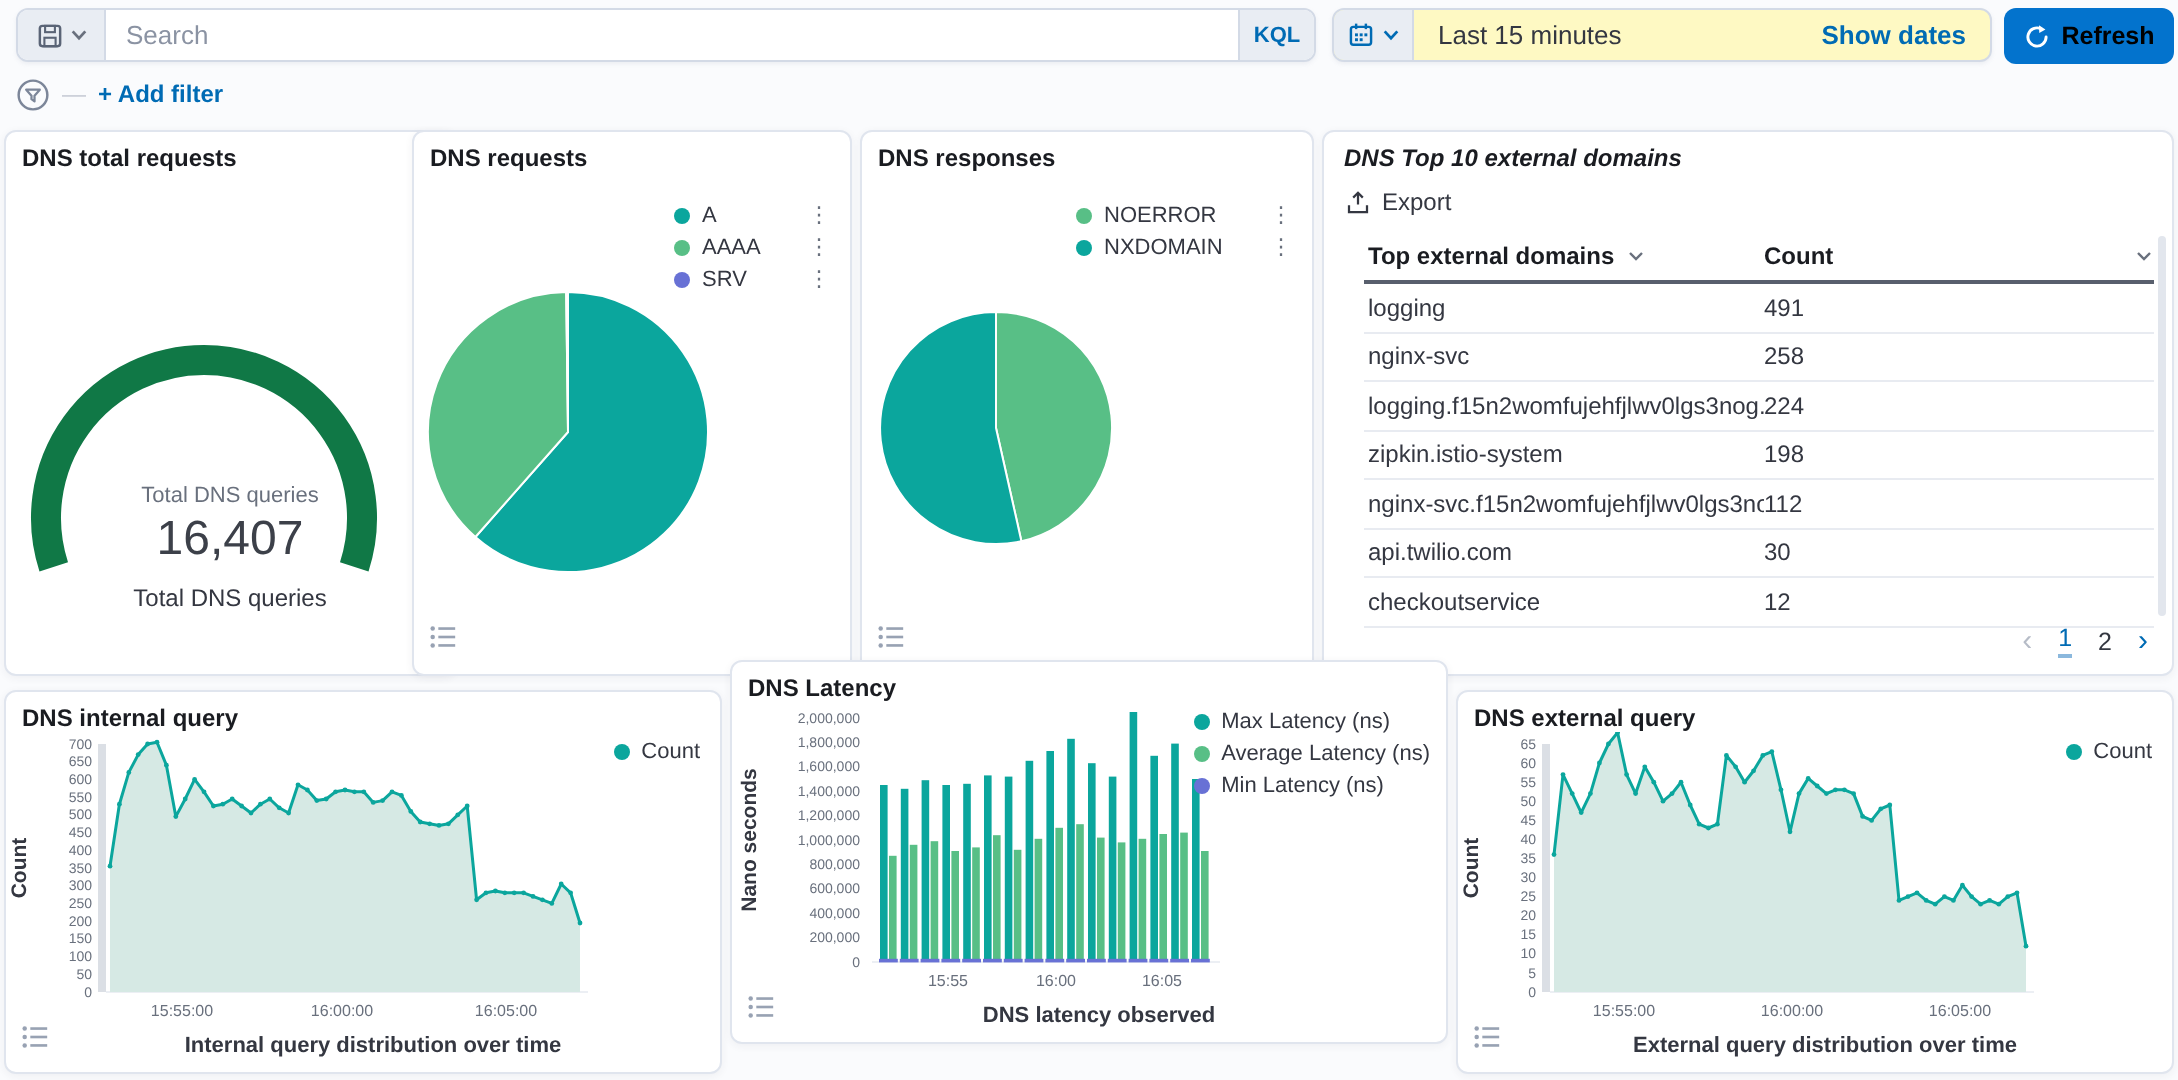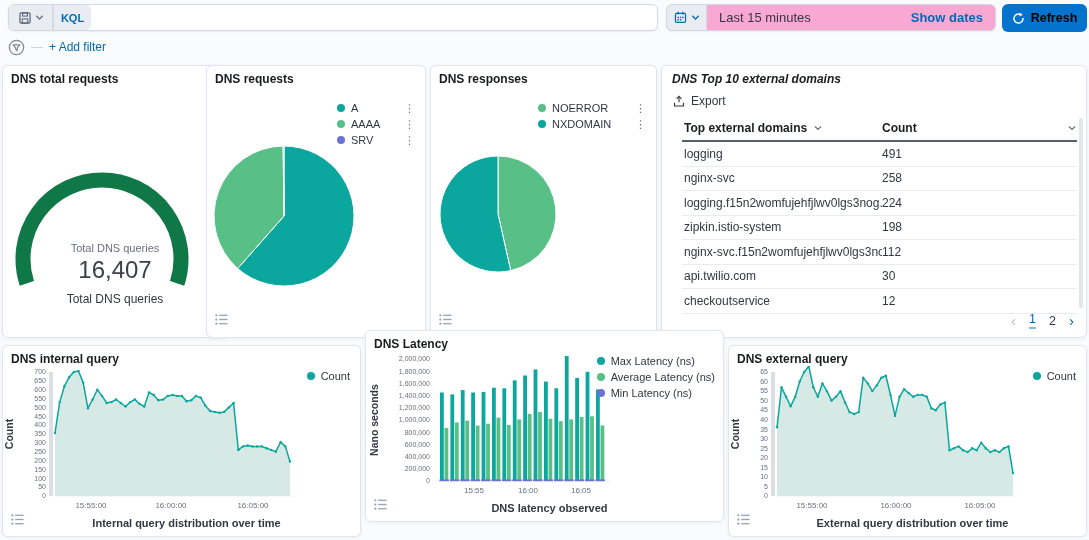--- a/index.html
+++ b/index.html
@@ -12,32 +12,32 @@
   .searchbar { position:absolute; left:8px; top:4px; width:650px; height:27px;
     background:#fff; border:1px solid #d3dae6; border-radius:6px; display:flex; align-items:stretch;
     box-shadow:0 1px 2px rgba(152,162,179,.15); }
   .addon { background:#e9edf3; display:flex; align-items:center; justify-content:center; }
   .addon.left { width:44px; border-right:1px solid #d3dae6; border-radius:5px 0 0 5px; gap:3px; }
   .addon.right { width:38px; border-left:1px solid #d3dae6; border-radius:0 5px 5px 0;
     font-size:11px; font-weight:bold; color:#006BB4; }
   .searchbar input { flex:1; border:none; outline:none; padding:0 10px; font-size:13px;
     font-family:"Liberation Sans",sans-serif; color:#343741; background:transparent; }
   .searchbar input::placeholder { color:#8b93a3; }
-  .datebar { position:absolute; left:666px; top:4px; width:330px; height:27px; background:#f9a8d4;
+  .datebar { position:absolute; left:666px; top:4px; width:330px; height:27px; background:#fef9c3;
     border:1px solid #d3dae6; border-radius:6px; display:flex; align-items:stretch;
     box-shadow:0 1px 2px rgba(152,162,179,.15); }
   .datebar .addon.left { width:40px; }
   .timetext { flex:1; display:flex; align-items:center; padding-left:12px; font-size:13px; color:#343741; cursor:pointer; }
   .showdates { display:flex; align-items:center; padding-right:12px; font-size:13px; font-weight:bold; color:#006BB4; cursor:pointer; }
   .refreshbtn { position:absolute; left:1002px; top:4px; width:85px; height:28px; border:none; border-radius:6px;
     background:#0373cd; color:#000000; font-size:12.5px; font-weight:bold; display:flex; align-items:center;
     justify-content:center; gap:6px; cursor:pointer; font-family:"Liberation Sans",sans-serif; }
   .filterrow { position:absolute; left:8px; top:38px; height:18px; display:flex; align-items:center; gap:6px; }
   .filterdash { color:#c8cdd6; font-size:12px; }
-  .addfilter { font-size:12px; font-weight:normal; color:#006BB4; cursor:pointer; }
+  .addfilter { font-size:12px; font-weight:bold; color:#006BB4; cursor:pointer; }
   
   .panel { position:absolute; background:#fff; border:1px solid #e0e5ee; border-radius:6px;
     box-shadow:0 1px 4px rgba(52,55,65,.06); }
   .ptitle { position:absolute; top:6px; left:8px; font-size:12px; font-weight:bold; color:#1a1c21; z-index:3; }
   #p-gauge   { left:2px;   top:65px;  width:226px; height:273px; }
   #p-req     { left:206px; top:65px;  width:220px; height:273px; }
   #p-resp    { left:430px; top:65px;  width:227px; height:273px; }
   #p-table   { left:661px; top:65px;  width:426px; height:273px; }
   #p-int     { left:2px;   top:345px; width:359px; height:192px; }
   #p-lat     { left:365px; top:330px; width:359px; height:192px; }
@@ -82,20 +82,21 @@
   <div class="addon left">
     <svg width="14" height="14" viewBox="0 0 16 16">
       <rect x="2.2" y="2.2" width="11.6" height="11.6" rx="1.5" fill="none" stroke="#5a6476" stroke-width="1.4"></rect>
       <rect x="5.2" y="2.2" width="5.6" height="3.6" fill="none" stroke="#5a6476" stroke-width="1.2"></rect>
       <rect x="4.8" y="9" width="6.4" height="4.8" fill="none" stroke="#5a6476" stroke-width="1.2"></rect>
     </svg>
     <svg width="9" height="9" viewBox="0 0 10 10">
       <polyline points="1.5,3 5,6.8 8.5,3" fill="none" stroke="#69707d" stroke-width="1.5"></polyline>
     </svg>
   </div>
+  <input type="text" placeholder="Search" style="">
   <div class="addon right">KQL</div>
 </div>
 
 <div class="datebar">
   <div class="addon left" style="gap:4px;">
     <svg width="13" height="13" viewBox="0 0 16 16">
       <rect x="1.8" y="3" width="12.4" height="11" rx="1.5" fill="none" stroke="#006BB4" stroke-width="1.5"></rect>
       <line x1="5" y1="1" x2="5" y2="4.4" stroke="#006BB4" stroke-width="1.5"></line>
       <line x1="11" y1="1" x2="11" y2="4.4" stroke="#006BB4" stroke-width="1.5"></line>
       <rect x="4.3" y="7" width="1.8" height="1.8" fill="#006BB4"></rect>

